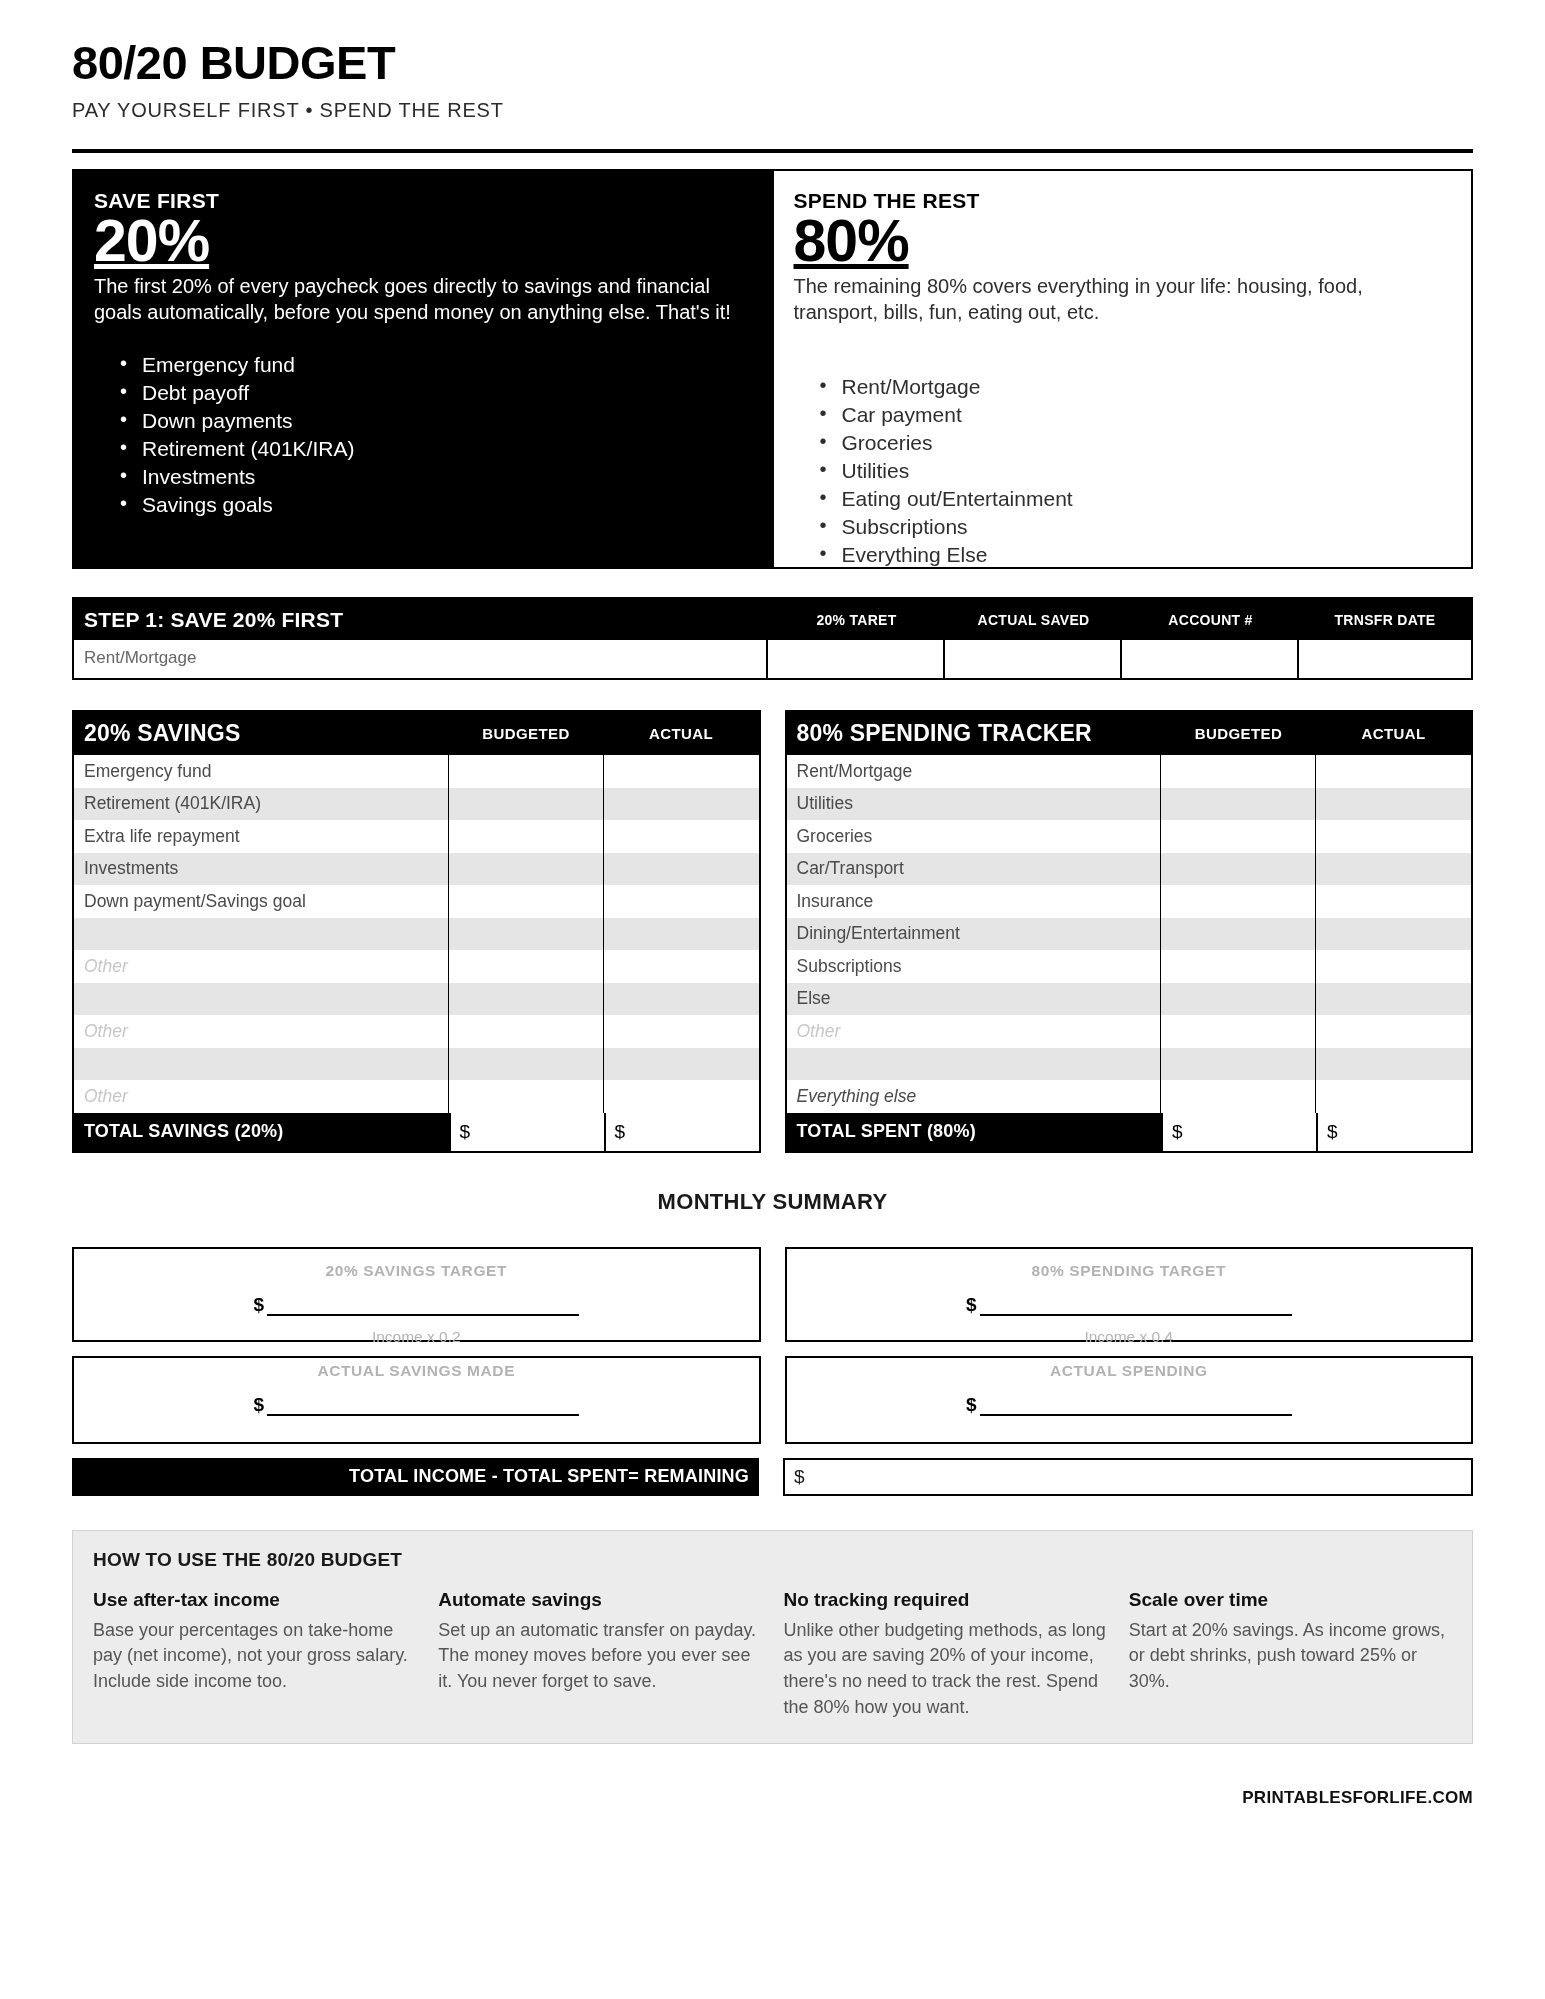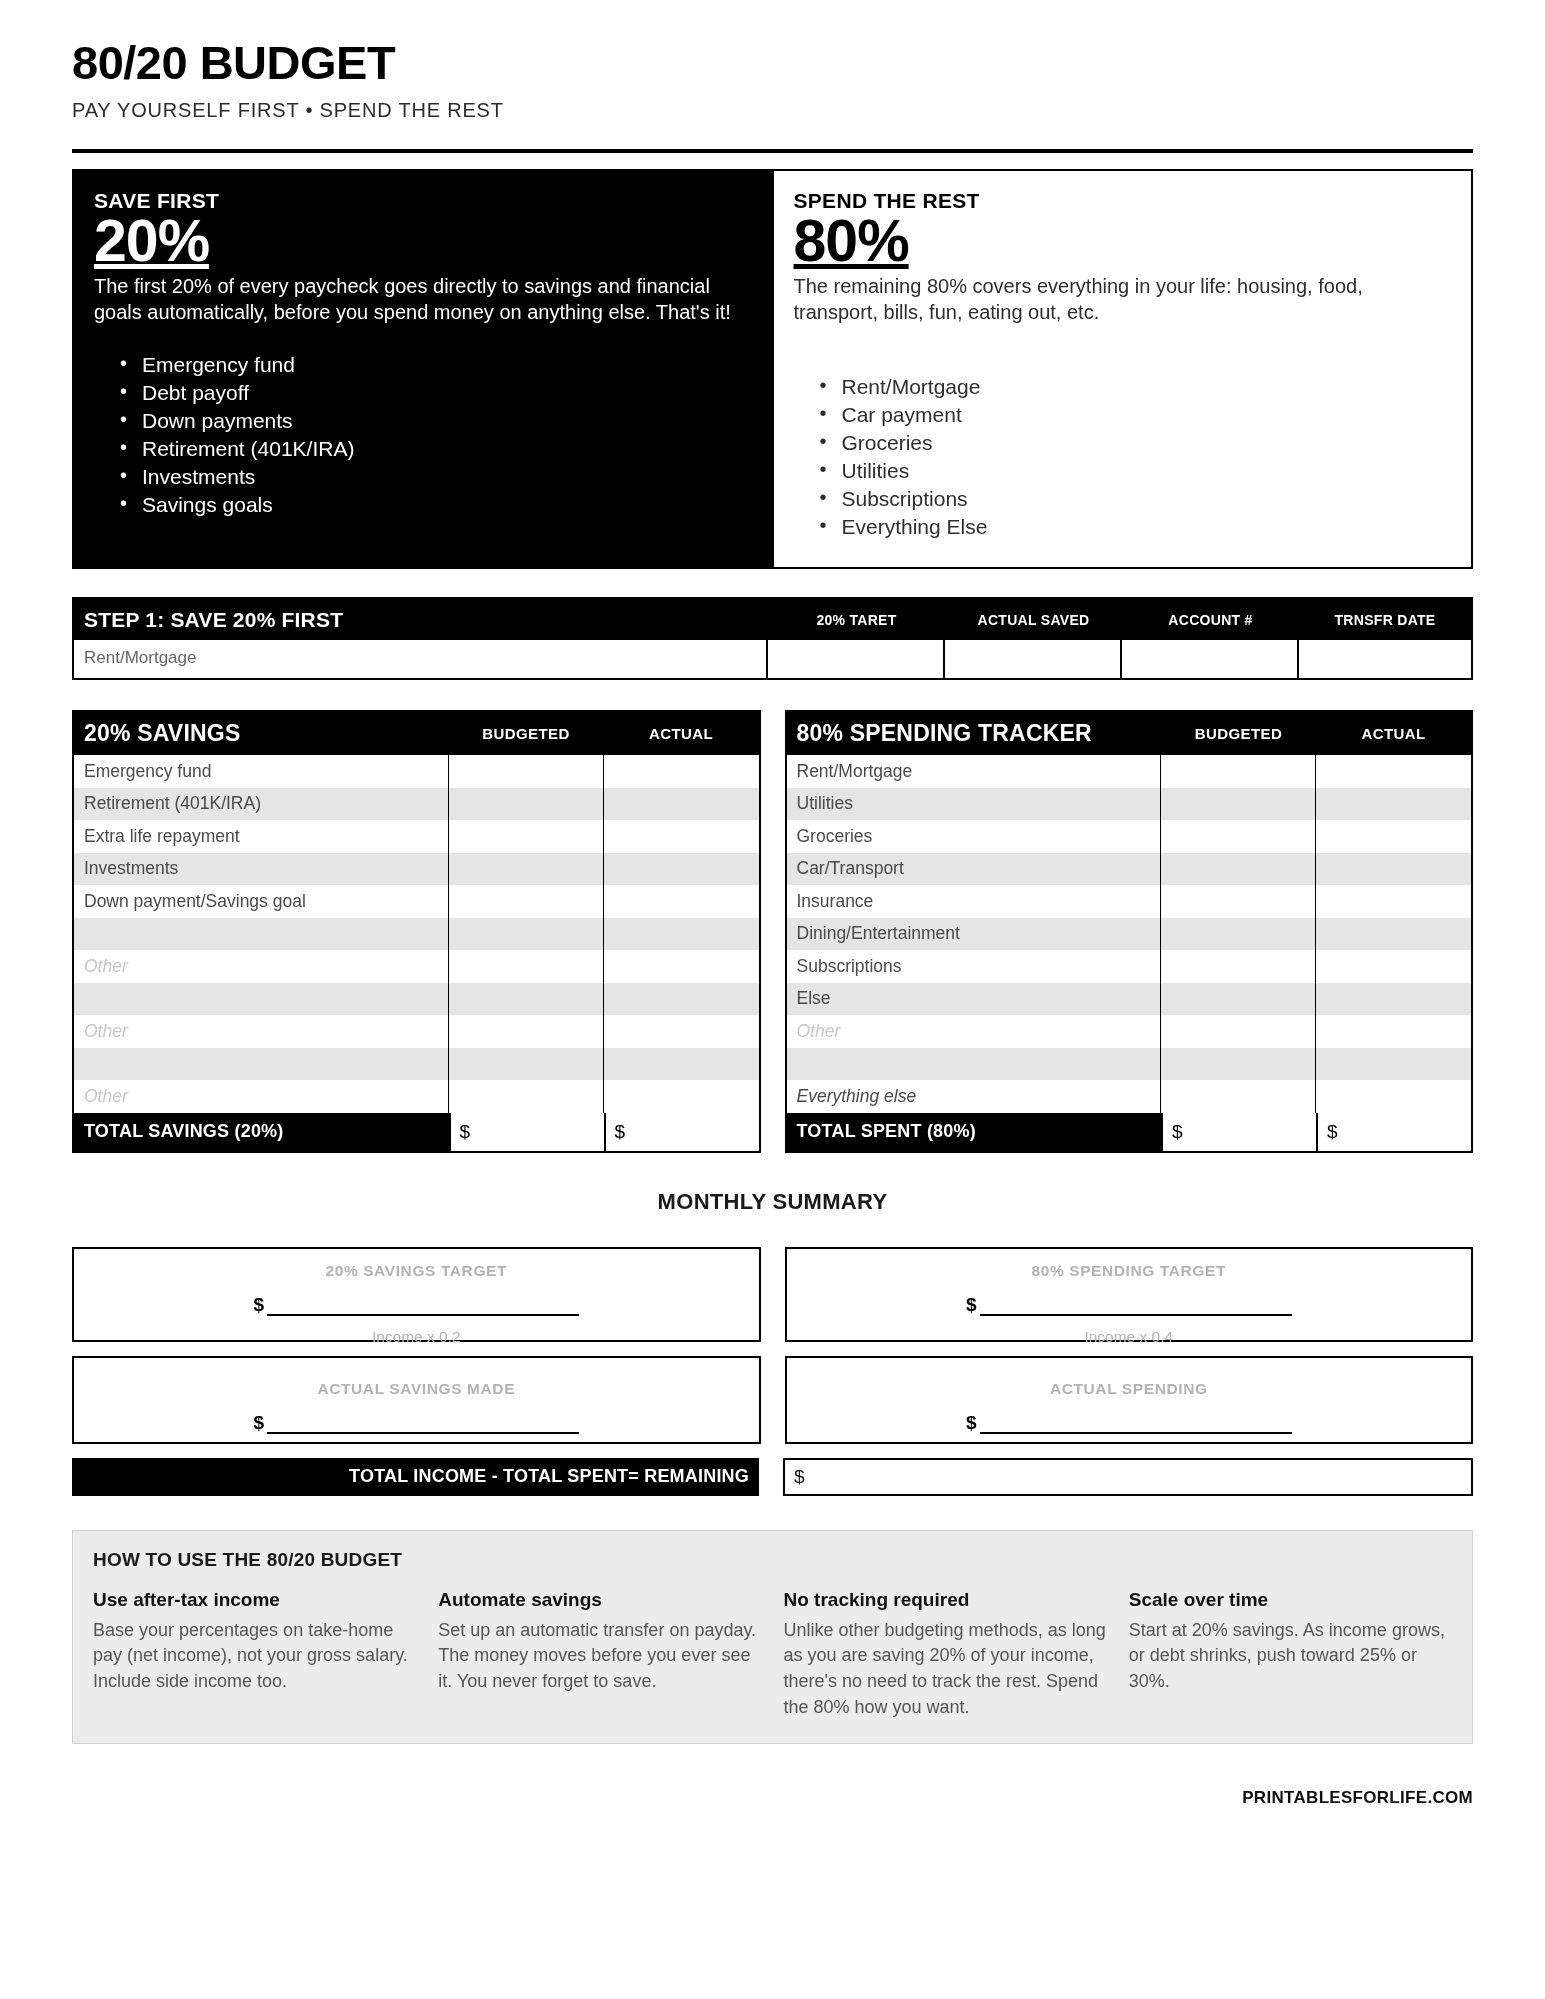--- a/index.html
+++ b/index.html
@@ -73,21 +73,21 @@
   .tk-cell { flex: 0 0 155px; height: 100%; border-right: 1.5px solid #000; }
   .tk-cell.last { border-right: none; }
   .tk-total { display: flex; height: 38px; background: #000; color: #fff; align-items: stretch; }
   .tk-total-label { flex: 1; font-size: 18px; font-weight: 700; padding-left: 10px; display: flex; align-items: center; letter-spacing: 0.2px; }
   .tk-total-cell { flex: 0 0 155px; background: #fff; color: #000; border-left: 2px solid #000; font-size: 19px; display: flex; align-items: center; padding-left: 9px; }
 
   
   .summary-title { text-align: center; font-size: 22px; font-weight: 700; margin-top: 36px; letter-spacing: 0.3px; }
   .sum-grid { display: flex; gap: 24px; margin-top: 32px; }
   .sum-box { flex: 1; border: 2px solid #000; height: 95px; position: relative; padding-top: 13px; }
-  .sum-box.short { height: 88px; padding-top: 22px; }
+  .sum-box.short { height: 88px; padding-top: 4px; }
   .sum-lbl { text-align: center; font-size: 15.5px; font-weight: 700; color: #b3b3b3; letter-spacing: 0.6px; }
   .sum-line { display: flex; justify-content: center; align-items: flex-end; margin-top: 14px; }
   .sum-dollar { font-size: 19px; font-weight: 700; color: #000; margin-right: 3px; }
   .sum-rule { width: 312px; border-bottom: 2px solid #000; height: 1px; }
   .sum-note { text-align: center; font-size: 15.5px; color: #b3b3b3; margin-top: 12px; }
   .sum-grid2 { display: flex; gap: 24px; margin-top: 14px; }
   .remain { display: flex; gap: 24px; margin-top: 14px; }
   .remain-label { flex: 1; background: #000; color: #fff; height: 38px; display: flex; align-items: center; justify-content: flex-end; padding-right: 10px; font-size: 18px; font-weight: 700; letter-spacing: 0.2px; }
   .remain-box { flex: 1; border: 2px solid #000; height: 38px; display: flex; align-items: center; padding-left: 9px; font-size: 19px; }
 
@@ -129,20 +129,21 @@
     </div>
     <div class="hero-right">
       <div class="hero-kicker">SPEND THE REST</div>
       <div class="hero-pct">80%</div>
       <div class="hero-body">The remaining 80% covers everything in your life: housing, food, transport, bills, fun, eating out, etc.</div>
       <ul class="hero-list">
         <li>Rent/Mortgage</li>
         <li>Car payment</li>
         <li>Groceries</li>
         <li>Utilities</li>
+        <li>Eating out/Entertainment</li>
         <li>Subscriptions</li>
         <li>Everything Else</li>
       </ul>
     </div>
   </div>
 
   <div class="step1">
     <div class="step1-head">
       <div class="step1-title">STEP 1: SAVE 20% FIRST</div>
       <div class="step1-col">20% TARET</div>

